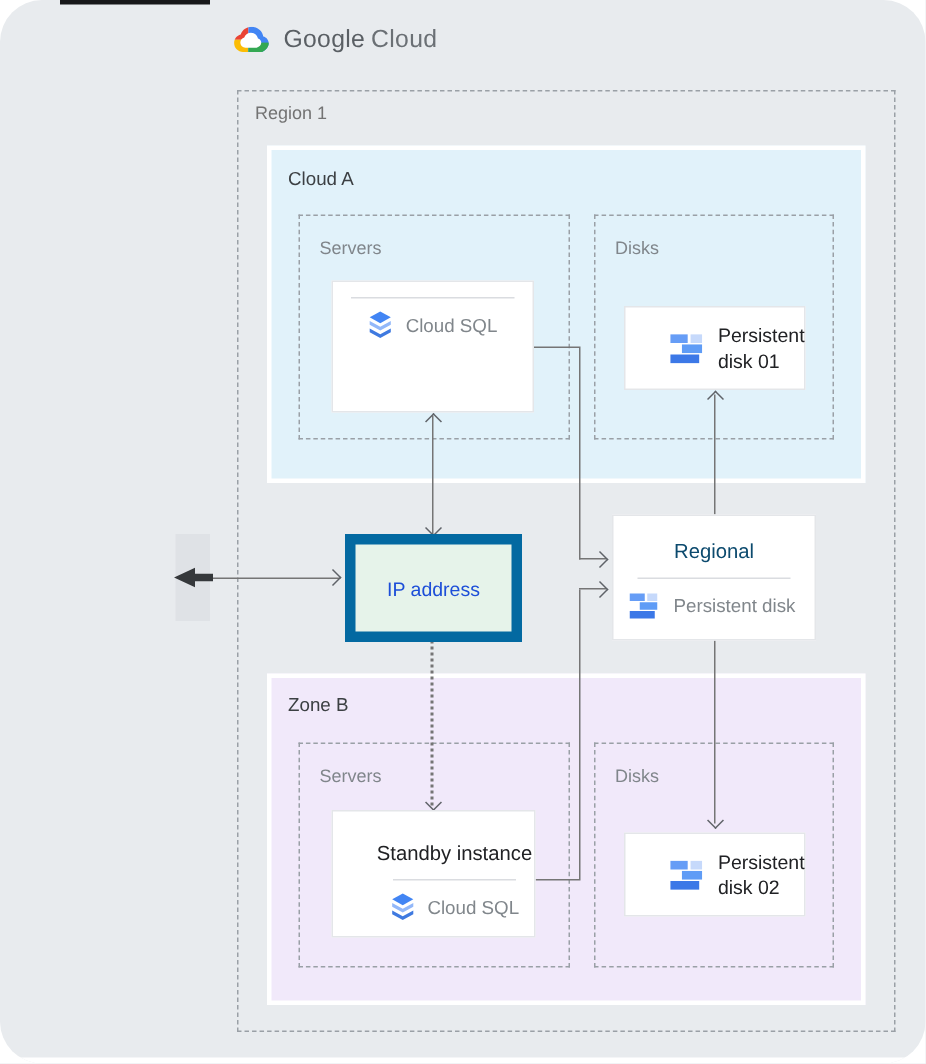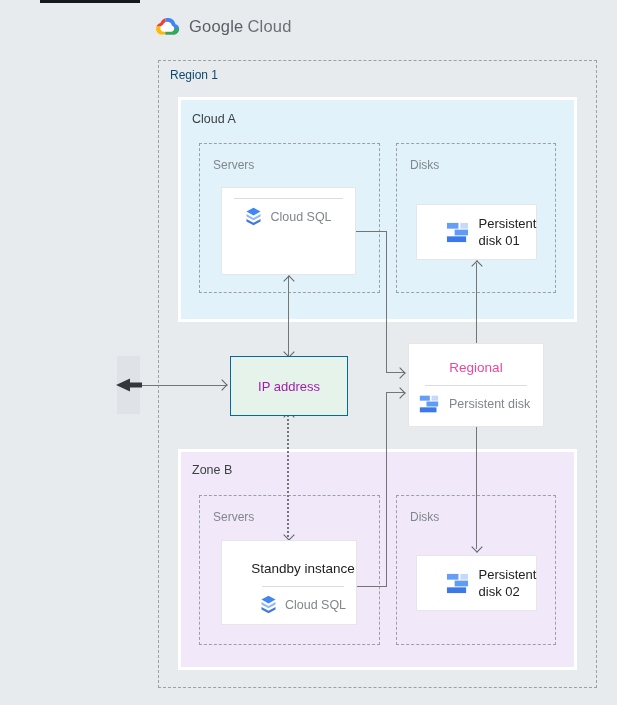--- a/index.html
+++ b/index.html
@@ -1,30 +1,30 @@
 <!DOCTYPE html>
 <html><head>
 <meta charset="utf-8">
 <style>
   html,body{margin:0;padding:0;}
   #canvas{
     position:relative;width:617px;height:709px;background:#e8ebee;
-    font-family:"Liberation Sans",sans-serif;overflow:hidden;
+    font-family:"Liberation Sans",sans-serif;overflow:hidden;border-radius:28px;
   }
   .abs{position:absolute;}
   
   .top-bar{left:40px;top:0;width:100px;height:3px;background:#17181a;}
   .logo{left:154px;top:16px;display:flex;align-items:center;gap:8px;}
   .logo svg{width:27px;height:21px;display:block;}
   .brand{font-size:16.5px;color:#5f6368;letter-spacing:.2px;white-space:nowrap;}
   .brand .b1{font-weight:500;color:#5a5f64;}
   .brand .b2{font-weight:400;color:#6b7075;margin-left:4px;}
   
   .region{left:158px;top:60px;width:439px;height:628px;border:1px dashed #9aa0a6;box-sizing:border-box;}
-  .region-label{left:170px;top:68px;font-size:12px;color:#0c4a6e;}
+  .region-label{left:170px;top:68px;font-size:12px;color:#737373;}
   .zone{box-sizing:border-box;border:3px solid #ffffff;}
   .zone-a{left:178px;top:97px;width:399px;height:225px;background:#e1f2fa;}
   .zone-b{left:178px;top:449px;width:399px;height:221px;background:#f1e9fa;}
   .zone-label{font-size:12.5px;color:#3c4043;}
   .zone-a-label{left:192px;top:112px;}
   .zone-b-label{left:192px;top:463px;}
   .dashed-box{border:1px dashed #9aa0a6;box-sizing:border-box;}
   .servers-a{left:199px;top:143px;width:181px;height:150px;}
   .disks-a{left:396px;top:143px;width:160px;height:150px;}
   .servers-b{left:199px;top:495px;width:181px;height:150px;}
@@ -38,25 +38,25 @@
   .card-title{font-size:13.5px;color:#202124;margin-top:20px;}
   .card-divider{height:1px;background:#dadce0;margin:10px 12px 0;}
   .product-row{display:flex;align-items:center;justify-content:center;gap:8px;margin-top:8px;}
   .product-row svg{width:17px;height:19px;display:block;}
   .product-label{font-size:12.5px;color:#80868b;}
   .disk-card{display:flex;align-items:center;justify-content:center;gap:10px;padding-left:29px;}
   .disk01-card{left:416px;top:204px;width:121px;height:56px;}
   .disk02-card{left:416px;top:555px;width:121px;height:56px;}
   .disk-card svg{width:23px;height:23px;display:block;flex:none;}
   .two-line{font-size:13px;color:#202124;line-height:17px;text-align:left;}
-  .ip-box{left:230px;top:356px;width:118px;height:60px;background:#e6f3ea;border:1px solid #0369a1;
+  .ip-box{left:230px;top:356px;width:118px;height:72px;background:#e6f3ea;border:7px solid #0369a1;
     box-sizing:border-box;display:flex;align-items:center;justify-content:center;
-    font-size:13px;color:#a21caf;}
+    font-size:13px;color:#1d4ed8;}
   .regional-card{left:408px;top:343px;width:136px;height:84px;}
-  .regional-title{font-size:13.5px;color:#ec4899;text-align:center;margin-top:16px;}
+  .regional-title{font-size:13.5px;color:#0c4a6e;text-align:center;margin-top:16px;}
   .regional-divider{height:1px;background:#dadce0;margin:10px 16px 0;}
   .regional-row{display:flex;align-items:center;gap:10px;margin-top:8px;padding-left:10px;}
   .regional-row svg{width:20px;height:20px;display:block;flex:none;}
   .client-shadow{left:117px;top:356px;width:23px;height:58px;background:#dfe2e6;}
   .client-card{left:1px;top:358px;width:117px;height:54px;background:#ffffff;
     display:flex;align-items:center;gap:9px;padding-left:12px;box-sizing:border-box;}
   .client-card svg{width:21px;height:18px;display:block;flex:none;}
   .bottom-strip{left:0;top:705px;width:617px;height:4px;background:#ffffff;}
   
   .h,.v{position:absolute;background:#757575;}

